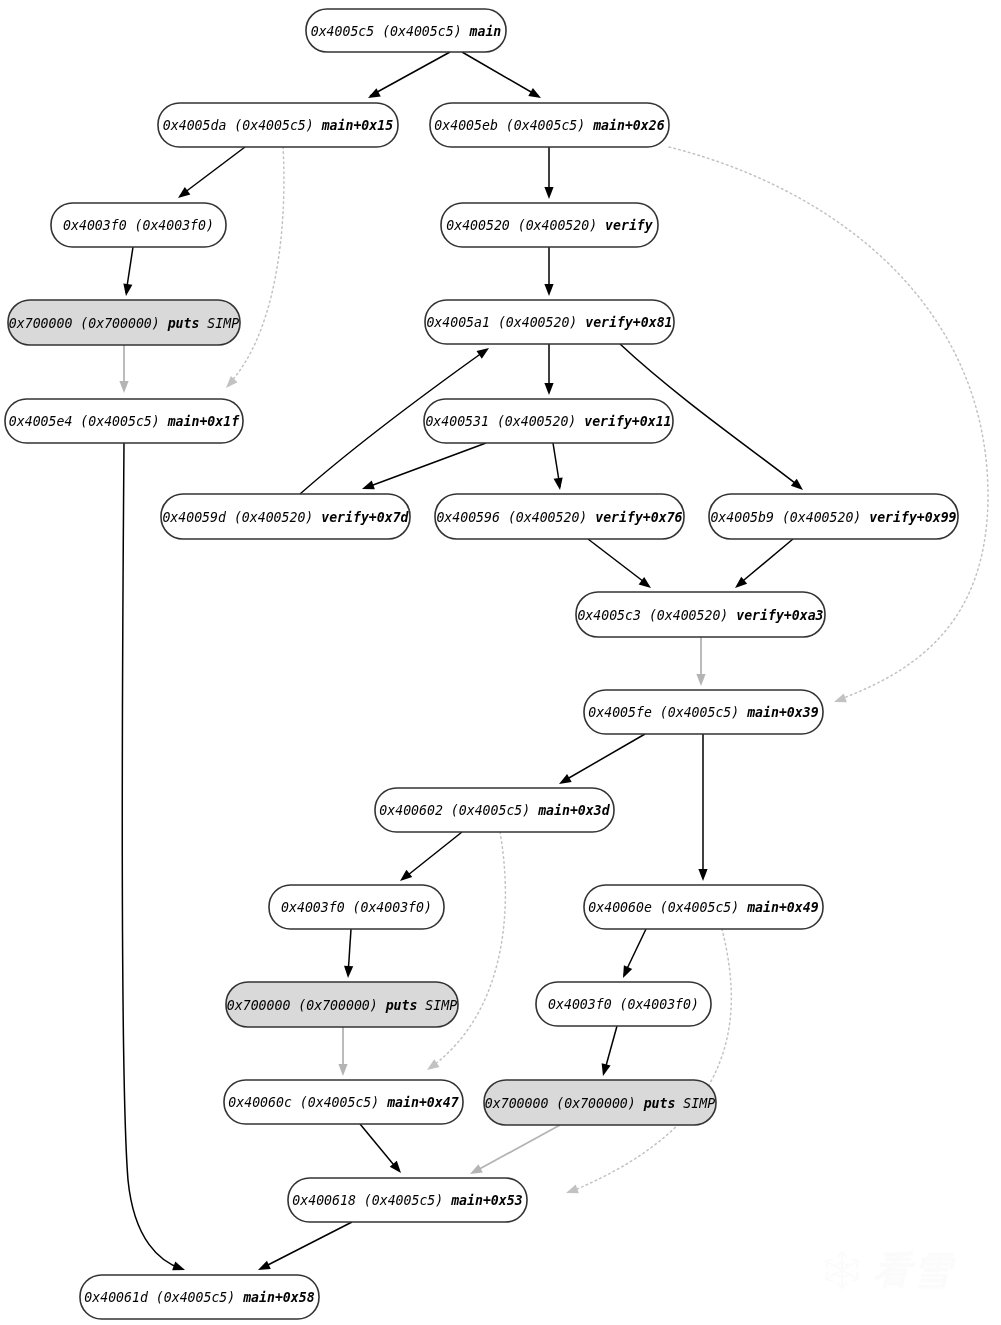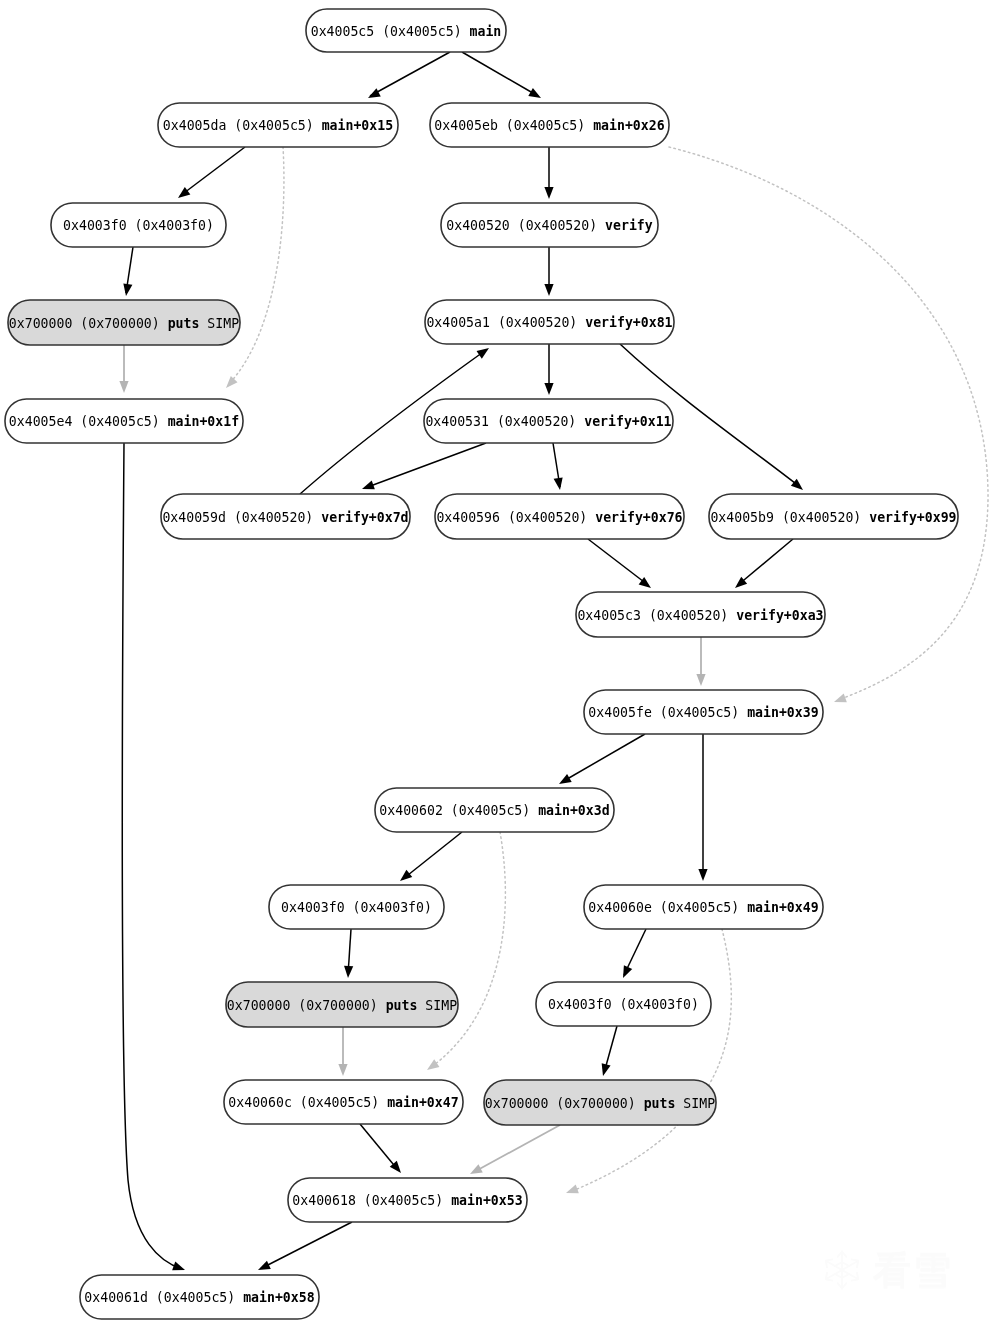--- a/index.html
+++ b/index.html
@@ -7,20 +7,21 @@
     padding: 0;
     background: #ffffff;
   }
   #canvas {
     position: relative;
     width: 1001px;
     height: 1325px;
     background: #ffffff;
     overflow: hidden;
     font-family: "DejaVu Sans Mono", "Liberation Mono", monospace;
+    font-style: italic;
   }
   svg.graph {
     position: absolute;
     top: 0;
     left: 0;
     width: 1001px;
     height: 1325px;
   }
   .node-rect {
     fill: #ffffff;

